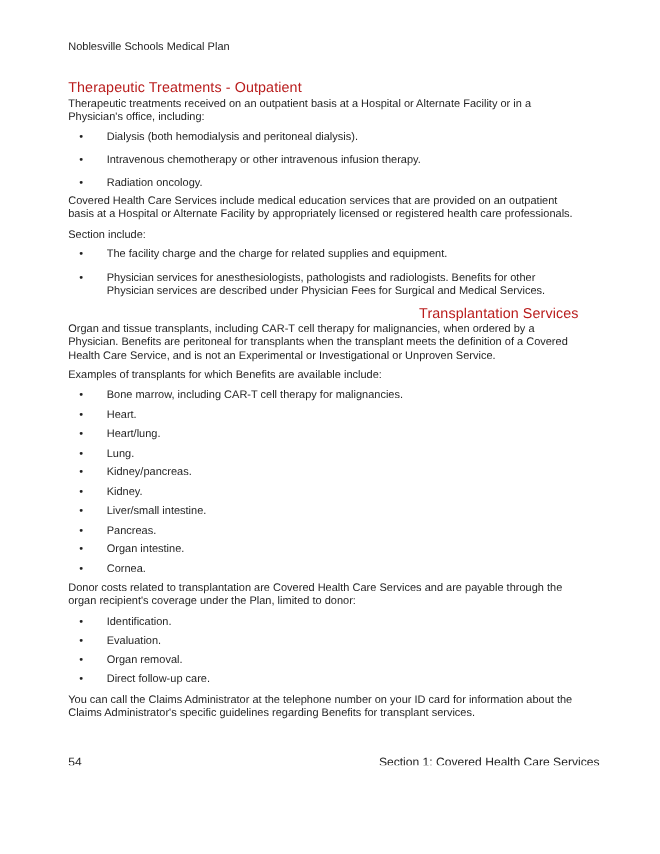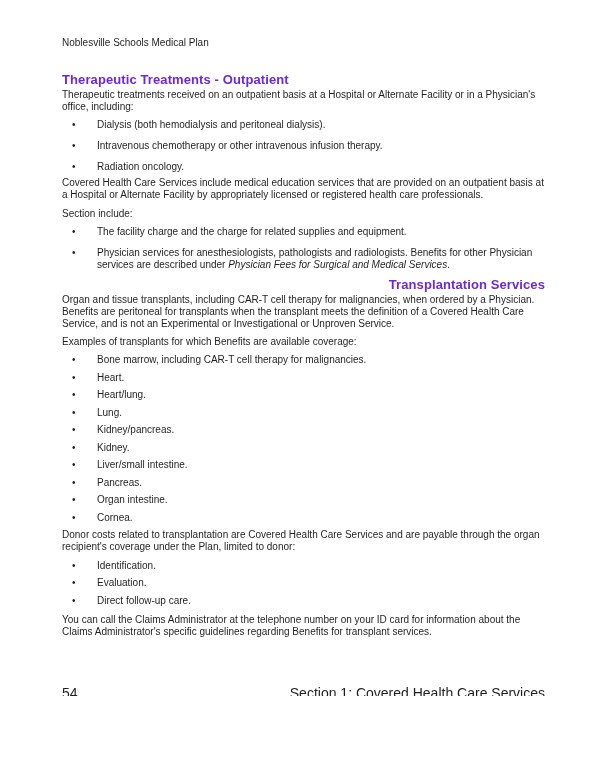--- a/index.html
+++ b/index.html
@@ -6,35 +6,35 @@
     margin: 0;
     padding: 0;
     background: #ffffff;
   }
   .page {
     position: relative;
     width: 600px;
     height: 696px;
     background: #ffffff;
     box-sizing: border-box;
-    padding: 37px 55px 0 62px;
+    padding: 37px 74px 0 62px;
     font-family: "Liberation Sans", "DejaVu Sans", sans-serif;
     font-size: 10px;
     line-height: 12px;
     color: #1f1f1f;
     overflow: hidden;
   }
   .doc-header {
     margin: 0 0 24px 0;
   }
   h1.section-heading {
     font-size: 13px;
     line-height: 14px;
-    font-weight: bold;
-    color: #6d28d9;
+    font-weight: normal;
+    color: #b91c1c;
     margin: 0 0 2px 0;
     letter-spacing: 0.1px;
   }
   p {
     margin: 0 0 6px 0;
   }
   p.tight {
     margin-bottom: 6px;
   }
   p.after-list {
@@ -55,30 +55,30 @@
   ul.bullet-list li:last-child { margin-bottom: 0; }
   ul.mb4 { margin-bottom: 4px; }
   ul.mb5 { margin-bottom: 5px; }
   ul.mb7 { margin-bottom: 7px; }
   .marker {
     position: absolute;
     left: 10px;
     top: 0;
   }
   .marker::before { content: "\2022"; }
-  .italic { font-style: italic; }
+  .italic { }
   .heading-gap { margin-top: 8px; text-align: right; }
   .footer {
     position: absolute;
     top: 687px;
     left: 62px;
     right: 55px;
     display: flex;
     justify-content: space-between;
-    font-size: 14px;
+    font-size: 11px;
     line-height: 12px;
   }
 </style>
 </head>
 <body>
 
 <div class="page">
 
   <div class="doc-header">Noblesville Schools Medical Plan</div>
 
@@ -113,21 +113,21 @@
     <li>
       <span class="marker"></span>
       <span><span>Physician services for anesthesiologists, pathologists and radiologists. Benefits for other Physician services are described under </span><span class="italic">Physician Fees for Surgical and Medical Services</span><span>.</span></span>
     </li>
   </ul>
 
   <h1 class="section-heading heading-gap">Transplantation Services</h1>
 
   <p class="tight">Organ and tissue transplants, including CAR-T cell therapy for malignancies, when ordered by a Physician. Benefits are peritoneal for transplants when the transplant meets the definition of a Covered Health Care Service, and is not an Experimental or Investigational or Unproven Service.</p>
 
-  <p class="tight">Examples of transplants for which Benefits are available coverage:</p>
+  <p class="tight">Examples of transplants for which Benefits are available include:</p>
 
   <ul class="bullet-list compact mb5">
     <li>
       <span class="marker"></span>
       <span>Bone marrow, including CAR-T cell therapy for malignancies.</span>
     </li>
     <li>
       <span class="marker"></span>
       <span>Heart.</span>
     </li>
@@ -171,20 +171,24 @@
     <li>
       <span class="marker"></span>
       <span>Identification.</span>
     </li>
     <li>
       <span class="marker"></span>
       <span>Evaluation.</span>
     </li>
     <li>
       <span class="marker"></span>
+      <span>Organ removal.</span>
+    </li>
+    <li>
+      <span class="marker"></span>
       <span>Direct follow-up care.</span>
     </li>
   </ul>
 
   <p class="after-list">You can call the Claims Administrator at the telephone number on your ID card for information about the Claims Administrator's specific guidelines regarding Benefits for transplant services.</p>
 
   <div class="footer">
     <span>54</span>
     <span>Section 1: Covered Health Care Services</span>
   </div>

